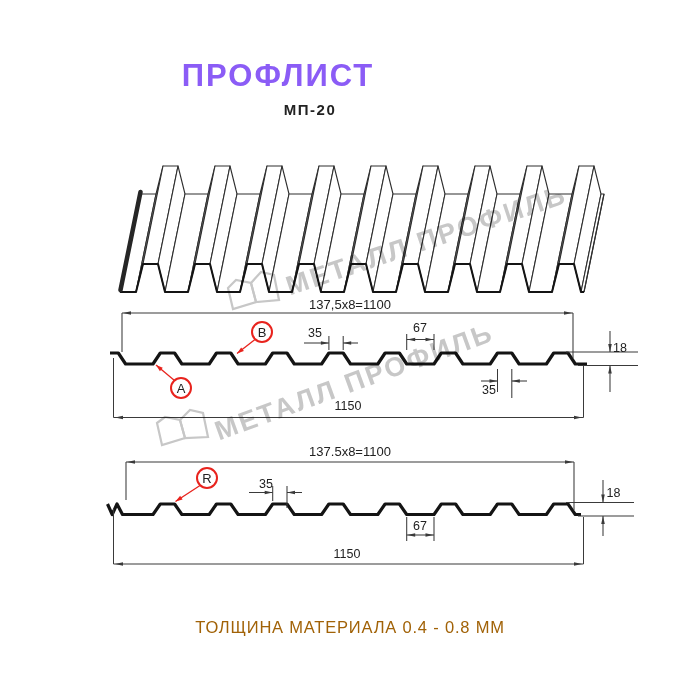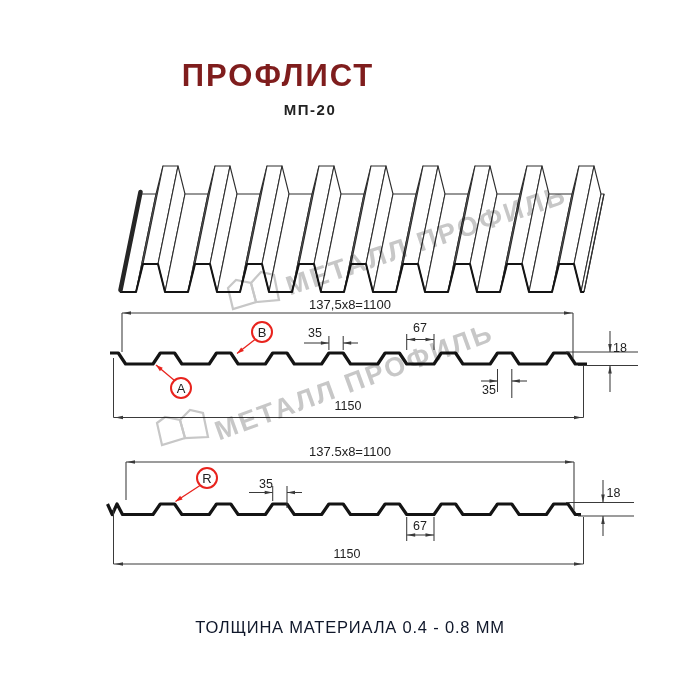--- a/index.html
+++ b/index.html
@@ -1,23 +1,23 @@
 <!DOCTYPE html>
 <html><head>
 <meta charset="utf-8">
 <style>
   html,body{margin:0;padding:0;background:#fff;}
   .canvas{position:relative;width:700px;height:700px;background:#ffffff;overflow:hidden;
           font-family:"Liberation Sans", sans-serif;}
   .title{position:absolute;top:58px;left:0;width:556px;text-align:center;
-         font-size:31px;font-weight:800;letter-spacing:2px;color:#7f1d1d;}
+         font-size:31px;font-weight:800;letter-spacing:2px;color:#8b5cf6;}
   .subtitle{position:absolute;top:101px;left:0;width:620px;text-align:center;
          font-size:15px;font-weight:600;letter-spacing:1.5px;color:#222;}
   .footer{position:absolute;top:618px;left:0;width:700px;text-align:center;
-         font-size:16.5px;font-weight:500;letter-spacing:0.8px;color:#0f172a;}
+         font-size:16.5px;font-weight:500;letter-spacing:0.8px;color:#a16207;}
   svg text{font-family:"Liberation Sans", sans-serif;fill:#222;}
   .watermarks{position:absolute;left:0;top:0;width:700px;height:700px;
               mix-blend-mode:multiply;pointer-events:none;}
   .wm-text{position:absolute;white-space:nowrap;font-weight:bold;font-size:27px;
            letter-spacing:2.5px;color:#c7c7c7;transform-origin:0 50%;}
   .wm-text.one{left:287px;top:272px;transform:rotate(-18.5deg);}
   .wm-text.two{left:216px;top:417px;transform:rotate(-20deg);}
   .wm-logo{position:absolute;}
   .wm-logo.one{left:225px;top:267px;}
   .wm-logo.two{left:154px;top:407px;}

